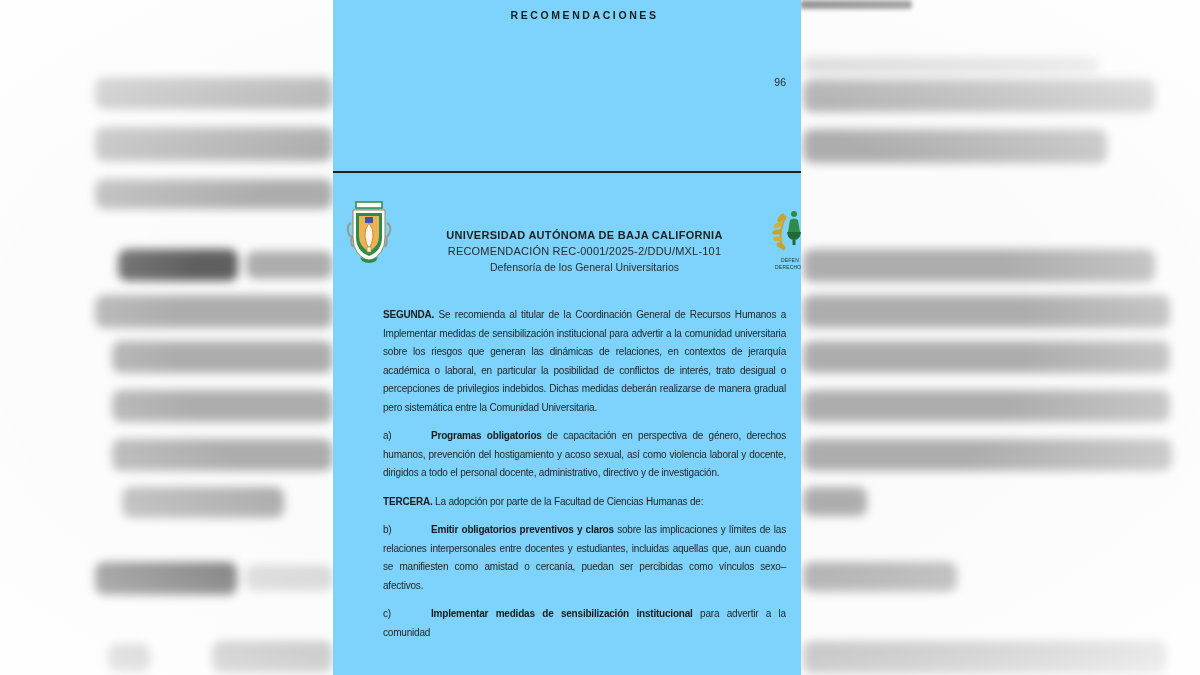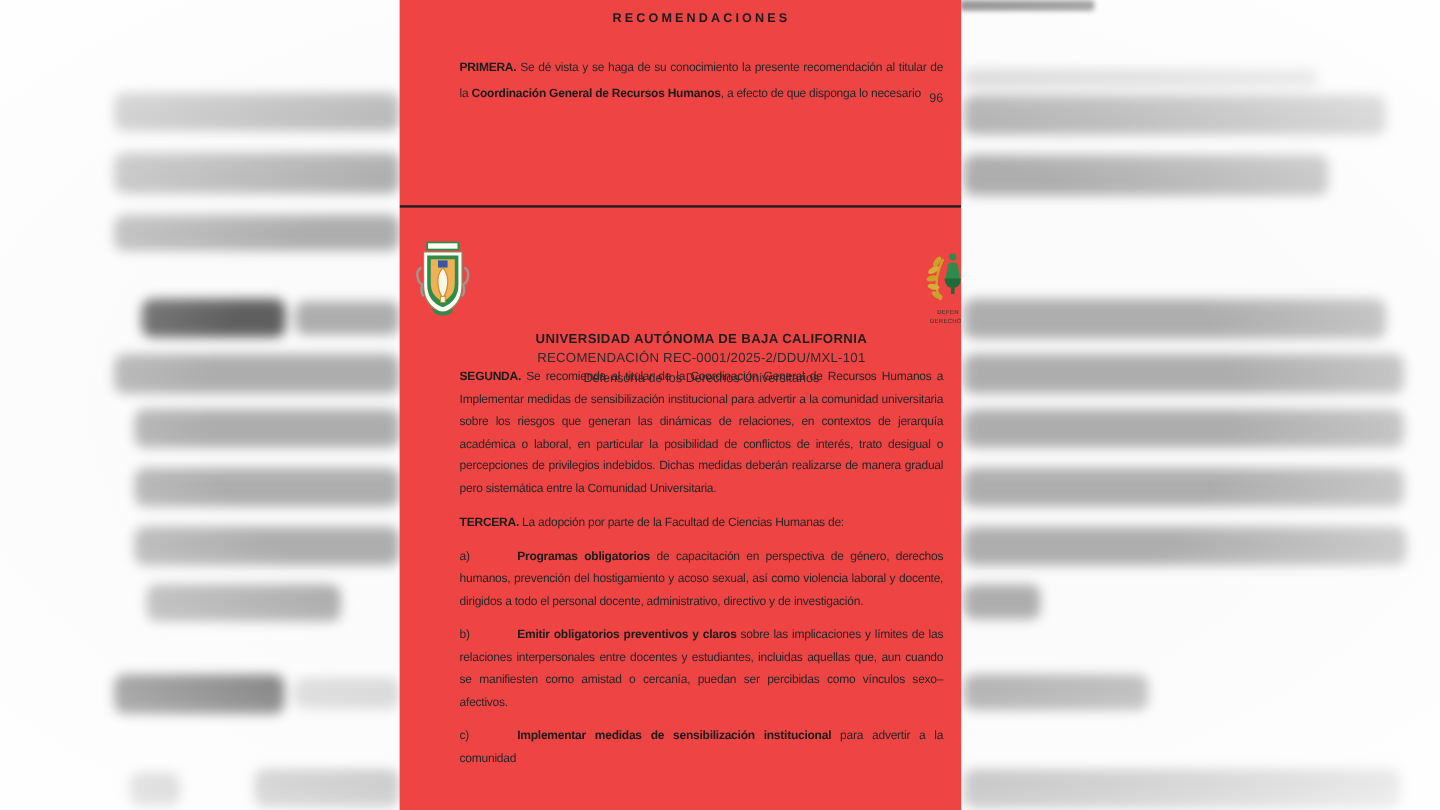--- a/index.html
+++ b/index.html
@@ -26,21 +26,21 @@
   .blur-bar.sharp { filter: blur(2px); background: #333; opacity: .85; border-radius: 3px; }
   .vignette {
     position: absolute; inset: 0; z-index: 1; pointer-events: none;
     background: radial-gradient(ellipse at center, rgba(255,255,255,0) 50%, rgba(255,255,255,.8) 97%);
   }
   
   .page {
     position: absolute;
     left: 333px; top: 0;
     width: 468px; height: 675px;
-    background: #ef4444;
+    background: #7dd3fc;
     overflow: hidden;
     z-index: 2;
   }
   .doc-title {
     position: absolute; top: 9px; left: 50px; width: 403px;
     text-align: center;
     font-size: 10.5px; font-weight: bold; letter-spacing: 2.6px;
     color: #1c1c1c;
   }
   .p-primera {
@@ -50,21 +50,21 @@
   }
   .page-number {
     position: absolute; top: 76px; left: 50px; width: 403px;
     text-align: right; font-size: 10.5px; color: #2a2a2a;
   }
   .page-sep {
     position: absolute; top: 171px; left: 0;
     width: 468px; height: 2px; background: #1d1d1d;
   }
   .uabc-logo { position: absolute; left: 13px; top: 201px; }
-  .hdr-line { position: absolute; left: 50px; width: 403px; text-align: center; color: #1f1f1f; margin-top: 48px; }
+  .hdr-line { position: absolute; left: 50px; width: 403px; text-align: center; color: #1f1f1f; }
   .hdr-university { top: 229px; font-size: 11px; font-weight: bold; letter-spacing: .3px; }
   .hdr-recid { top: 245px; font-size: 11px; letter-spacing: .2px; color: #2b2b2b; }
   .hdr-office { top: 261px; font-size: 10.5px; color: #2b2b2b; }
   .ddu-logo { position: absolute; left: 437px; top: 206px; text-align: center; }
   .ddu-caption {
     font-size: 5px; line-height: 6px; color: #233a2c; letter-spacing: .2px;
     margin-top: 1px; white-space: nowrap;
   }
   .body-text {
     position: absolute; top: 306px; left: 50px; width: 403px;
@@ -108,21 +108,20 @@
     <div class="blur-bar" style="left:803px;top:439px;width:369px;height:32px"></div>
     <div class="blur-bar" style="left:803px;top:487px;width:64px;height:29px"></div>
     <div class="blur-bar" style="left:803px;top:562px;width:154px;height:30px"></div>
     <div class="blur-bar" style="left:803px;top:641px;width:364px;height:33px"></div>
   </div>
   <div class="vignette"></div>
 
   <div class="page">
 
     <div class="doc-title">RECOMENDACIONES</div>
-    <p class="p-primera"><b>PRIMERA.</b><span> Se dé vista y se haga de su conocimiento la presente recomendación al titular de la </span><b>Coordinación General de Recursos Humanos</b><span>, a efecto de que disponga lo necesario</span></p>
     <div class="page-number">96</div>
 
     <div class="page-sep"></div>
 
     <div class="uabc-logo">
       <svg width="46" height="70" viewBox="0 0 46 70">
 
         <path d="M5 22 q-4 2 -3 8 q1 5 4 6 q-2 6 1 10" fill="none" stroke="#9a9a8e" stroke-width="2"></path>
         <path d="M41 22 q4 2 3 8 q-1 5 -4 6 q2 6 -1 10" fill="none" stroke="#9a9a8e" stroke-width="2"></path>
 
@@ -136,21 +135,21 @@
 
         <path d="M23 22 q5 6 4 14 q-1 8 -4 11 q-3 -3 -4 -11 q-1 -8 4 -14 Z" fill="#fdf6e8" stroke="#c78f2e" stroke-width="1"></path>
         <rect x="21" y="46" width="4" height="5" fill="#fdf6e8" stroke="#c78f2e" stroke-width="0.8"></rect>
 
         <path d="M14 56 q9 5 18 0 l-2 4 q-7 4 -14 0 Z" fill="#2e8b4a"></path>
       </svg>
     </div>
 
     <div class="hdr-line hdr-university">UNIVERSIDAD AUTÓNOMA DE BAJA CALIFORNIA</div>
     <div class="hdr-line hdr-recid">RECOMENDACIÓN REC-0001/2025-2/DDU/MXL-101</div>
-    <div class="hdr-line hdr-office">Defensoría de los Derechos Universitarios</div>
+    <div class="hdr-line hdr-office">Defensoría de los General Universitarios</div>
 
     <div class="ddu-logo">
       <svg width="40" height="46" viewBox="0 0 40 46">
 
         <path d="M14 44 q-8 -14 2 -34" fill="none" stroke="#c9a227" stroke-width="2"></path>
         <ellipse cx="11" cy="12" rx="5" ry="2.4" transform="rotate(-55 11 12)" fill="#c9a227"></ellipse>
         <ellipse cx="8" cy="19" rx="5" ry="2.4" transform="rotate(-30 8 19)" fill="#d4af37"></ellipse>
         <ellipse cx="7" cy="26" rx="5" ry="2.4" transform="rotate(-10 7 26)" fill="#c9a227"></ellipse>
         <ellipse cx="8" cy="33" rx="5" ry="2.4" transform="rotate(10 8 33)" fill="#d4af37"></ellipse>
         <ellipse cx="11" cy="40" rx="5" ry="2.4" transform="rotate(30 11 40)" fill="#c9a227"></ellipse>
@@ -159,20 +158,20 @@
         <path d="M20 14 q4 -3 8 0 l2 12 q-6 3 -12 0 Z" fill="#2e8b4a"></path>
         <path d="M17 26 h14 q-1 8 -7 8 q-6 0 -7 -8 Z" fill="#1f6b38"></path>
         <rect x="22.5" y="34" width="3" height="5" fill="#1f6b38"></rect>
       </svg>
       <div class="ddu-caption">DEFEN</div>
       <div class="ddu-caption">DERECHOS</div>
     </div>
 
     <div class="body-text">
       <p><b>SEGUNDA.</b><span> Se recomienda al titular de la Coordinación General de Recursos Humanos a Implementar medidas de sensibilización institucional para advertir a la comunidad universitaria sobre los riesgos que generan las dinámicas de relaciones, en contextos de jerarquía académica o laboral, en particular la posibilidad de conflictos de interés, trato desigual o percepciones de privilegios indebidos. Dichas medidas deberán realizarse de manera gradual pero sistemática entre la Comunidad Universitaria.</span></p>
+      <p><span class="item-label">a)</span><b>Programas obligatorios</b><span> de capacitación en perspectiva de género, derechos humanos, prevención del hostigamiento y acoso sexual, así como violencia laboral y docente, dirigidos a todo el personal docente, administrativo, directivo y de investigación.</span></p>
       <p><b>TERCERA.</b><span> La adopción por parte de la Facultad de Ciencias Humanas de:</span></p>
-      <p><span class="item-label">a)</span><b>Programas obligatorios</b><span> de capacitación en perspectiva de género, derechos humanos, prevención del hostigamiento y acoso sexual, así como violencia laboral y docente, dirigidos a todo el personal docente, administrativo, directivo y de investigación.</span></p>
       <p><span class="item-label">b)</span><b>Emitir obligatorios preventivos y claros</b><span> sobre las implicaciones y límites de las relaciones interpersonales entre docentes y estudiantes, incluidas aquellas que, aun cuando se manifiesten como amistad o cercanía, puedan ser percibidas como vínculos sexo–afectivos.</span></p>
       <p><span class="item-label">c)</span><b>Implementar medidas de sensibilización institucional</b><span> para advertir a la comunidad</span></p>
     </div>
 
   </div>
 </div>
 
 </body></html>

